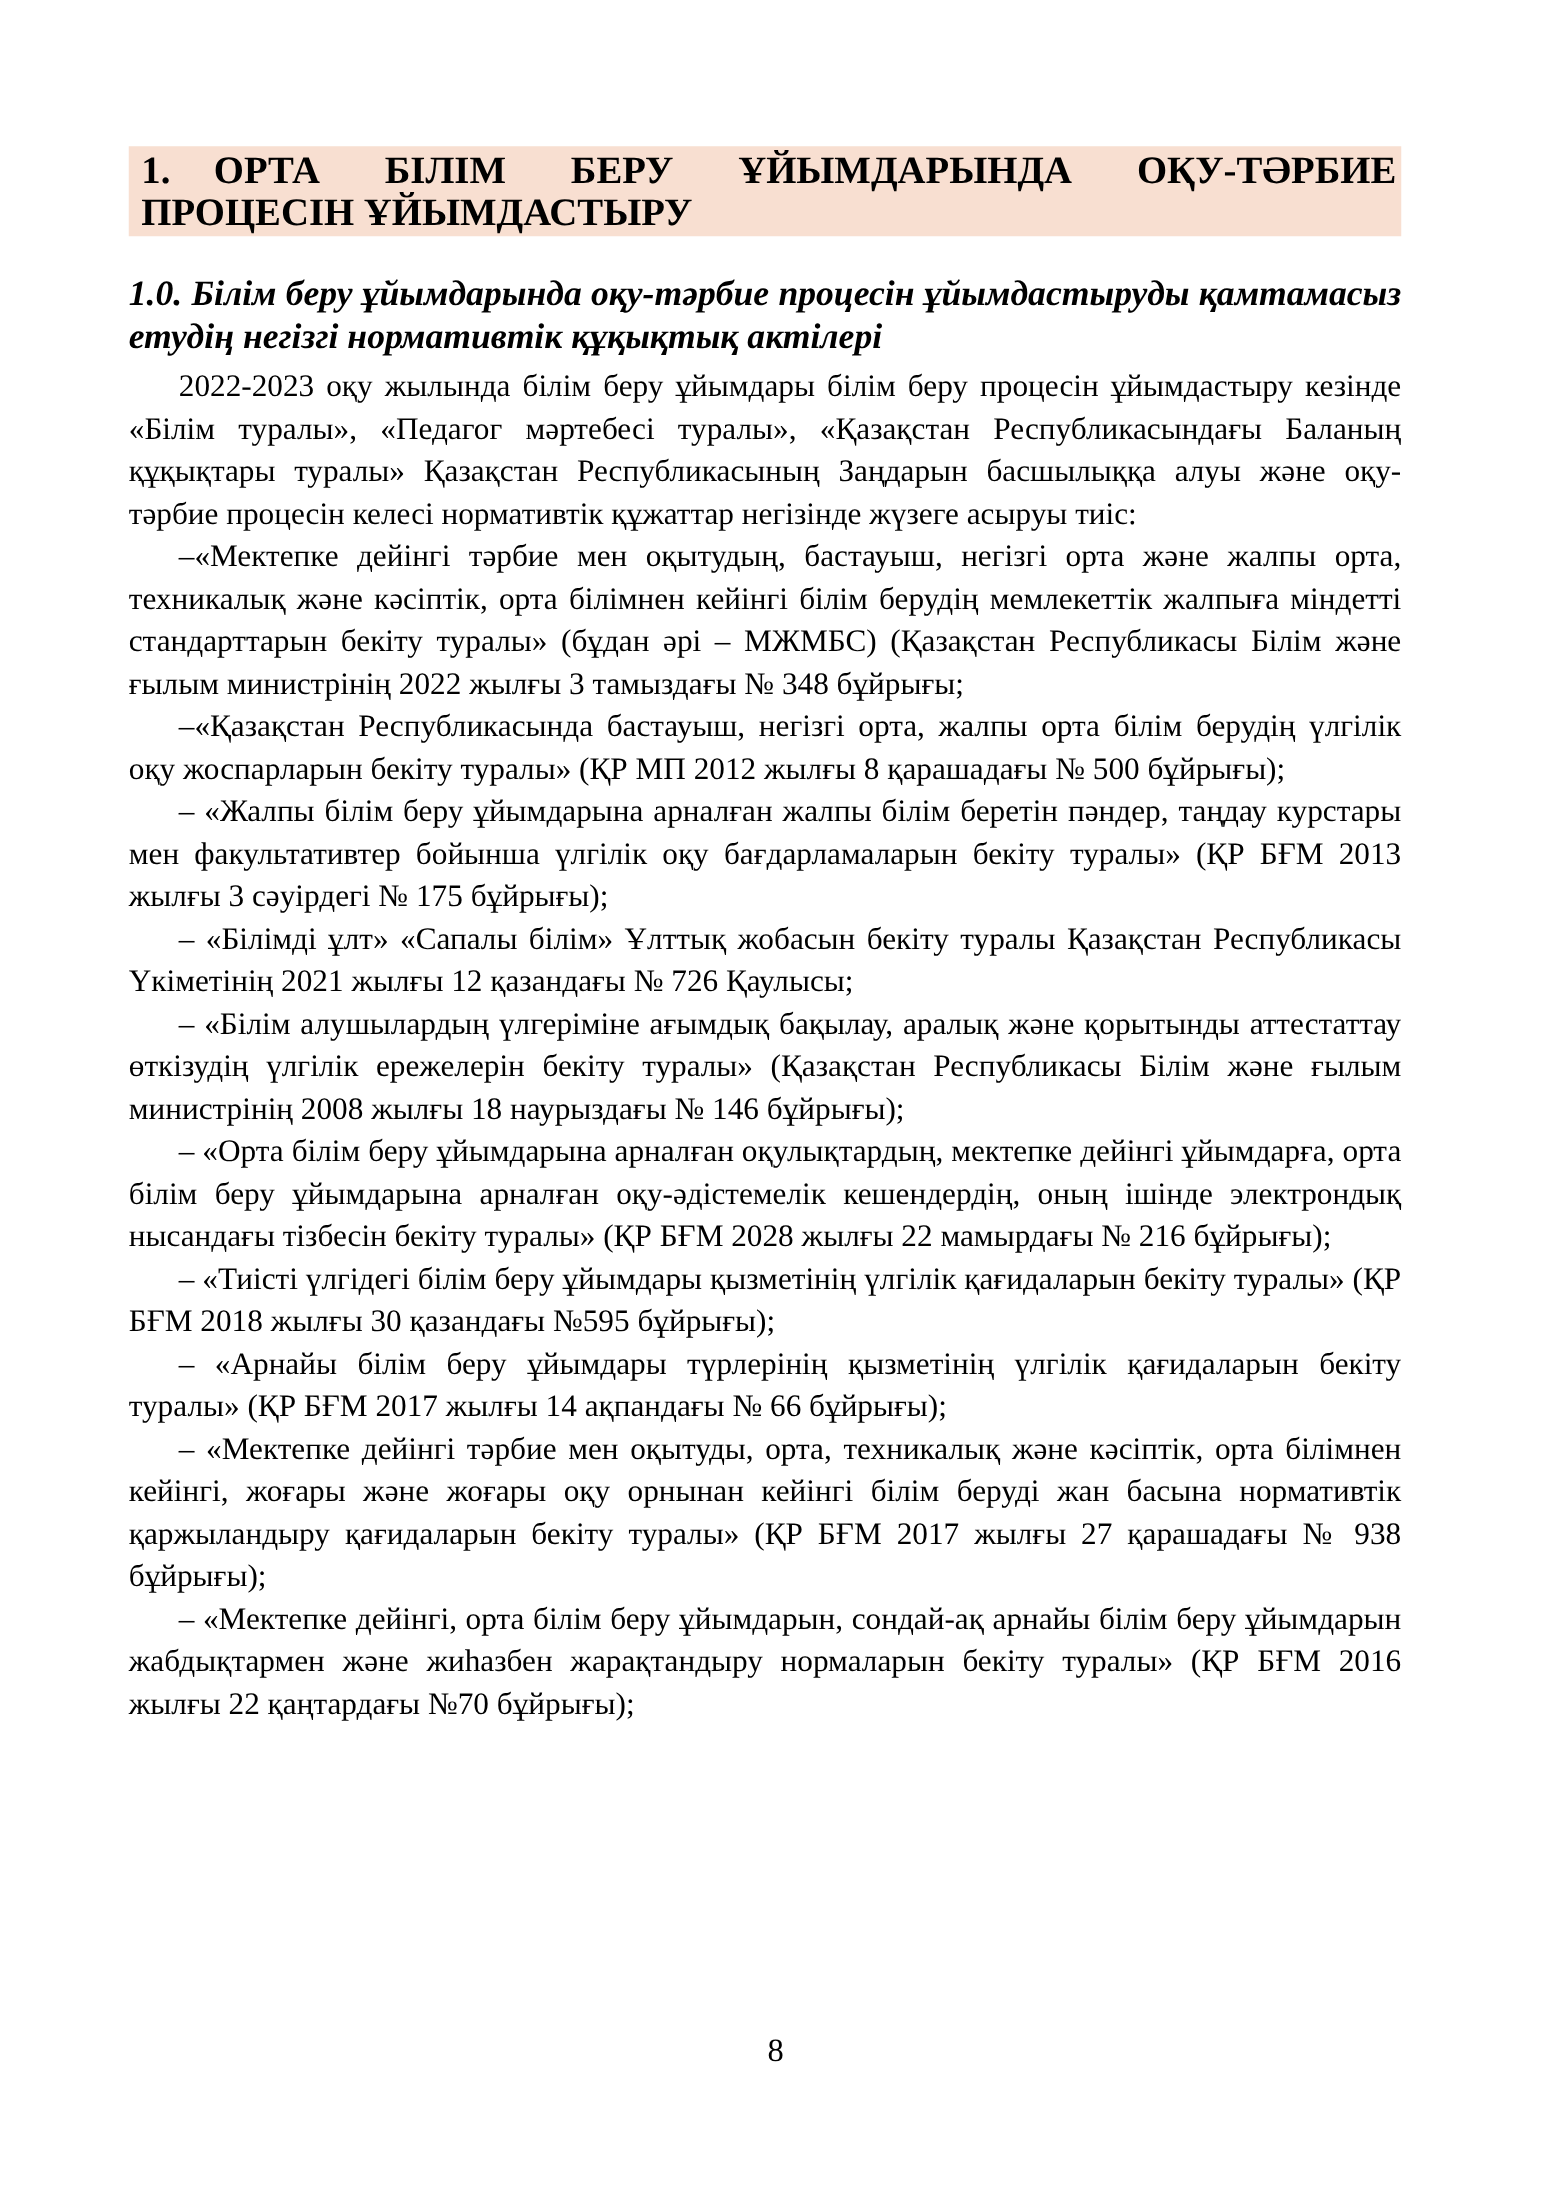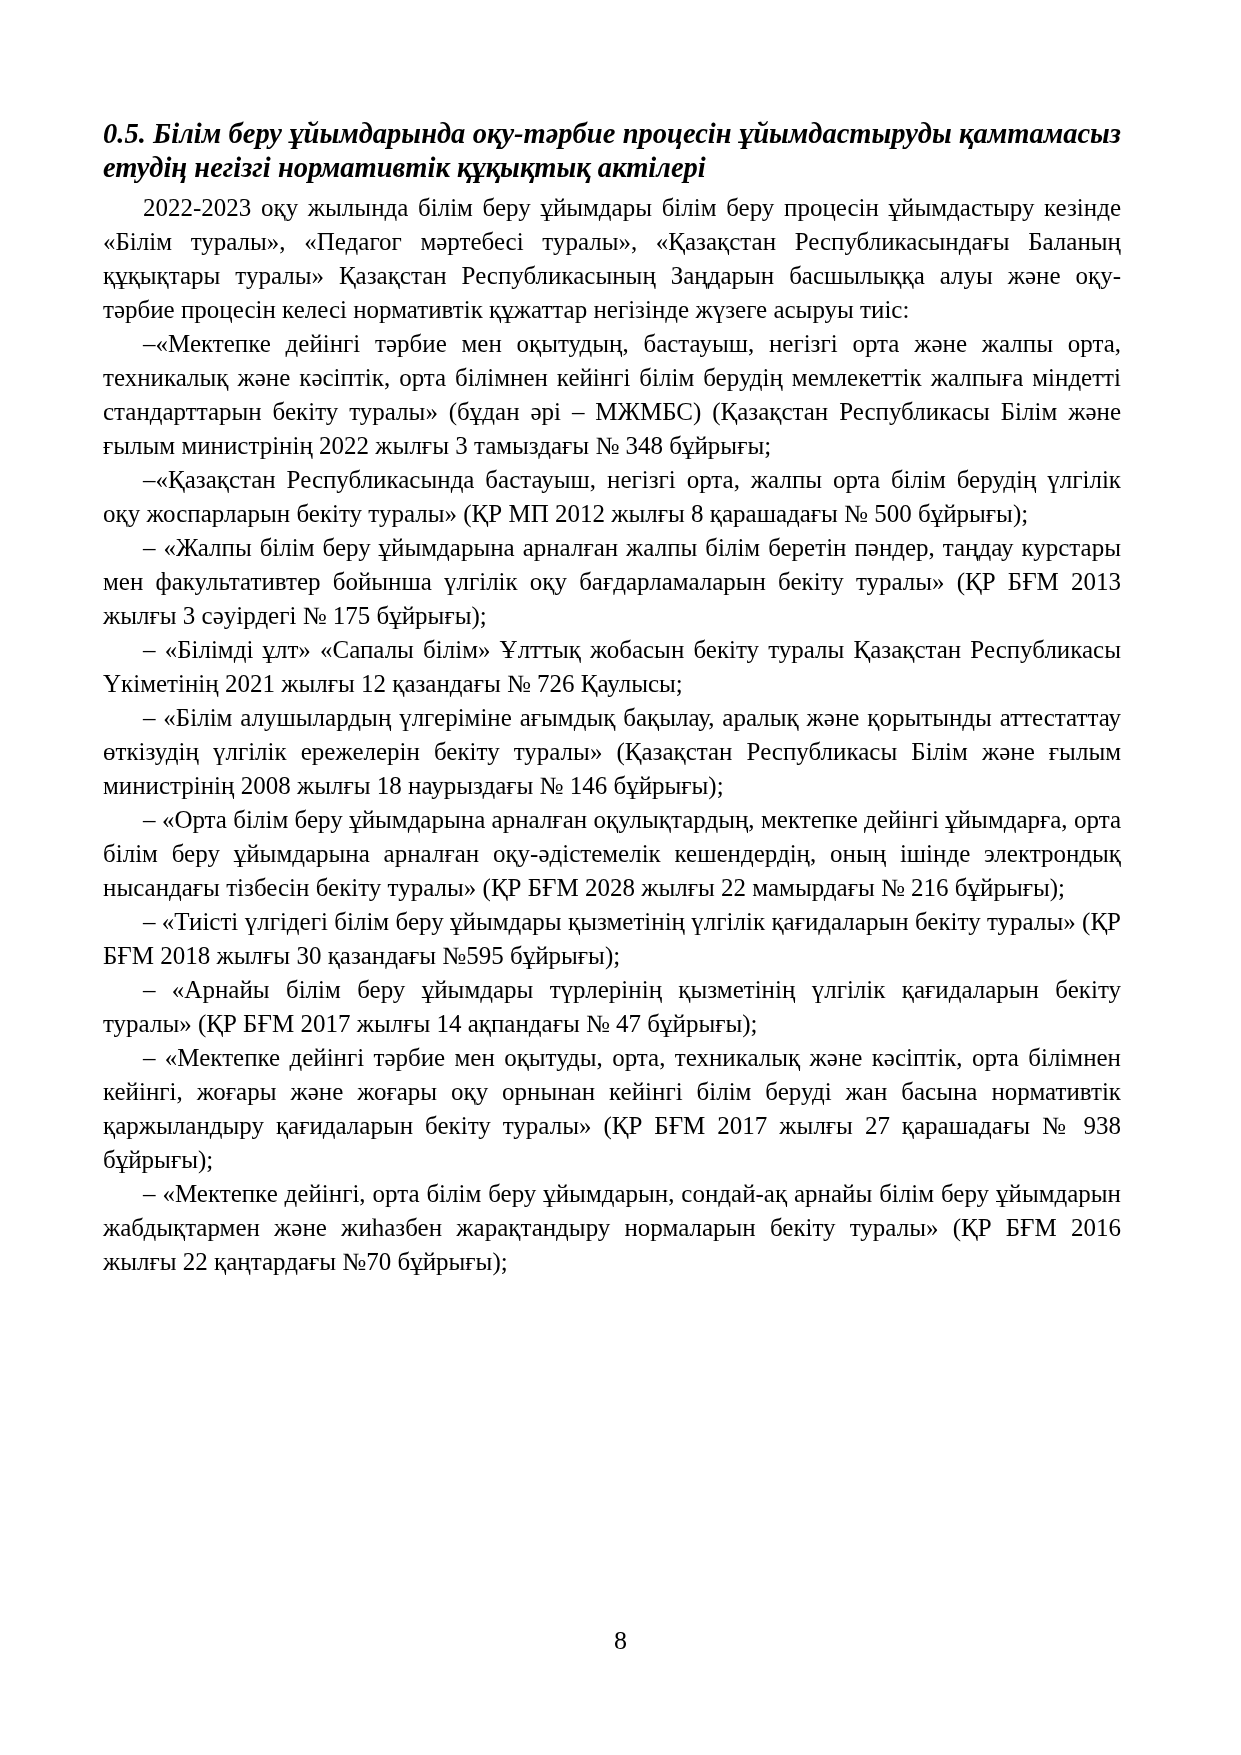--- a/index.html
+++ b/index.html
@@ -59,31 +59,34 @@
     font-size: 26px;
     line-height: 30px;
   }
 </style>
 </head>
 <body>
 
 <div class="page">
   <div class="content">
 
+    <div class="title-block">
+      <span class="title-number">1.</span><span>ОРТА БІЛІМ БЕРУ ҰЙЫМДАРЫНДА ОҚУ-ТӘРБИЕ ПРОЦЕСІН ҰЙЫМДАСТЫРУ</span>
+    </div>
 
-    <p class="subheading">0.5. Білім беру ұйымдарында оқу-тәрбие процесін ұйымдастыруды қамтамасыз етудің негізгі нормативтік құқықтық актілері</p>
+    <p class="subheading">1.0. Білім беру ұйымдарында оқу-тәрбие процесін ұйымдастыруды қамтамасыз етудің негізгі нормативтік құқықтық актілері</p>
 
     <p class="para">2022-2023 оқу жылында білім беру ұйымдары білім беру процесін ұйымдастыру кезінде «Білім туралы», «Педагог мәртебесі туралы», «Қазақстан Республикасындағы Баланың құқықтары туралы» Қазақстан Республикасының Заңдарын басшылыққа алуы және оқу-тәрбие процесін келесі нормативтік құжаттар негізінде жүзеге асыруы тиіс:</p>
     <p class="para">–«Мектепке дейінгі тәрбие мен оқытудың, бастауыш, негізгі орта және жалпы орта, техникалық және кәсіптік, орта білімнен кейінгі білім берудің мемлекеттік жалпыға міндетті стандарттарын бекіту туралы» (бұдан әрі – МЖМБС) (Қазақстан Республикасы Білім және ғылым министрінің 2022 жылғы 3 тамыздағы № 348 бұйрығы;</p>
     <p class="para">–«Қазақстан Республикасында бастауыш, негізгі орта, жалпы орта білім берудің үлгілік оқу жоспарларын бекіту туралы» (ҚР МП 2012 жылғы 8 қарашадағы № 500 бұйрығы);</p>
     <p class="para">– «Жалпы білім беру ұйымдарына арналған жалпы білім беретін пәндер, таңдау курстары мен факультативтер бойынша үлгілік оқу бағдарламаларын бекіту туралы» (ҚР БҒМ 2013 жылғы 3 сәуірдегі № 175 бұйрығы);</p>
     <p class="para">– «Білімді ұлт» «Сапалы білім» Ұлттық жобасын бекіту туралы Қазақстан Республикасы Үкіметінің 2021 жылғы 12 қазандағы № 726 Қаулысы;</p>
     <p class="para">– «Білім алушылардың үлгеріміне ағымдық бақылау, аралық және қорытынды аттестаттау өткізудің үлгілік ережелерін бекіту туралы» (Қазақстан Республикасы Білім және ғылым министрінің 2008 жылғы 18 наурыздағы № 146 бұйрығы);</p>
     <p class="para">– «Орта білім беру ұйымдарына арналған оқулықтардың, мектепке дейінгі ұйымдарға, орта білім беру ұйымдарына арналған оқу-әдістемелік кешендердің, оның ішінде электрондық нысандағы тізбесін бекіту туралы» (ҚР БҒМ 2028 жылғы 22 мамырдағы № 216 бұйрығы);</p>
     <p class="para">– «Тиісті үлгідегі білім беру ұйымдары қызметінің үлгілік қағидаларын бекіту туралы» (ҚР БҒМ 2018 жылғы 30 қазандағы №595 бұйрығы);</p>
-    <p class="para">– «Арнайы білім беру ұйымдары түрлерінің қызметінің үлгілік қағидаларын бекіту туралы» (ҚР БҒМ 2017 жылғы 14 ақпандағы № 47 бұйрығы);</p>
+    <p class="para">– «Арнайы білім беру ұйымдары түрлерінің қызметінің үлгілік қағидаларын бекіту туралы» (ҚР БҒМ 2017 жылғы 14 ақпандағы № 66 бұйрығы);</p>
     <p class="para">– «Мектепке дейінгі тәрбие мен оқытуды, орта, техникалық және кәсіптік, орта білімнен кейінгі, жоғары және жоғары оқу орнынан кейінгі білім беруді жан басына нормативтік қаржыландыру қағидаларын бекіту туралы» (ҚР БҒМ 2017 жылғы 27 қарашадағы № 938 бұйрығы);</p>
     <p class="para">– «Мектепке дейінгі, орта білім беру ұйымдарын, сондай-ақ арнайы білім беру ұйымдарын жабдықтармен және жиһазбен жарақтандыру нормаларын бекіту туралы» (ҚР БҒМ 2016 жылғы 22 қаңтардағы №70 бұйрығы);</p>
 
   </div>
 
   <div class="page-number">8</div>
 </div>
 
 </body></html>

